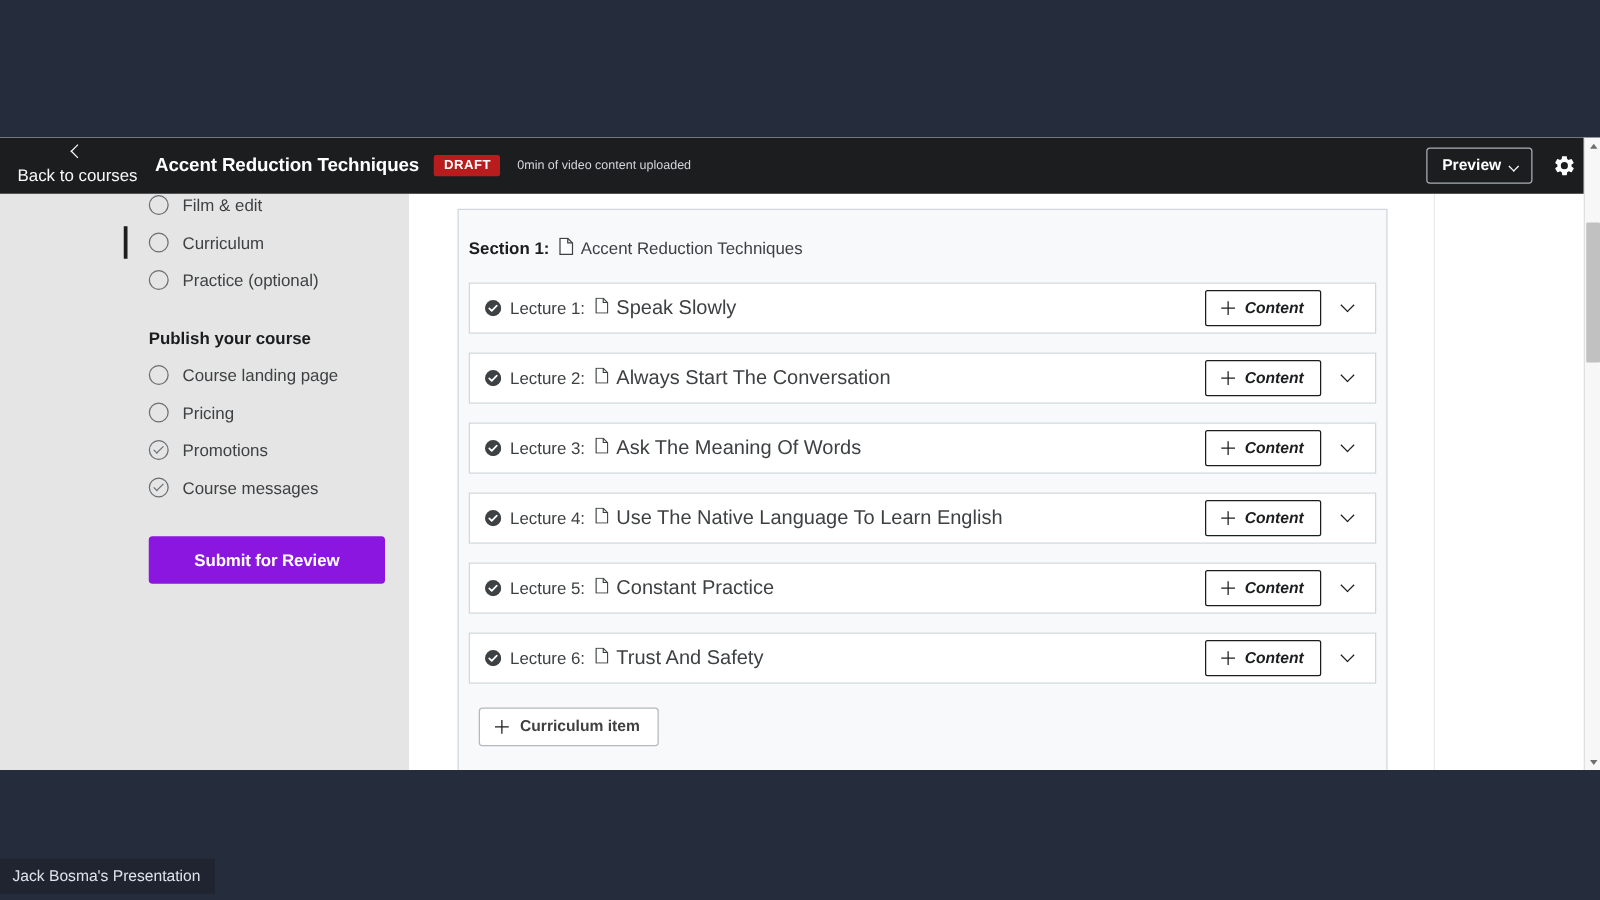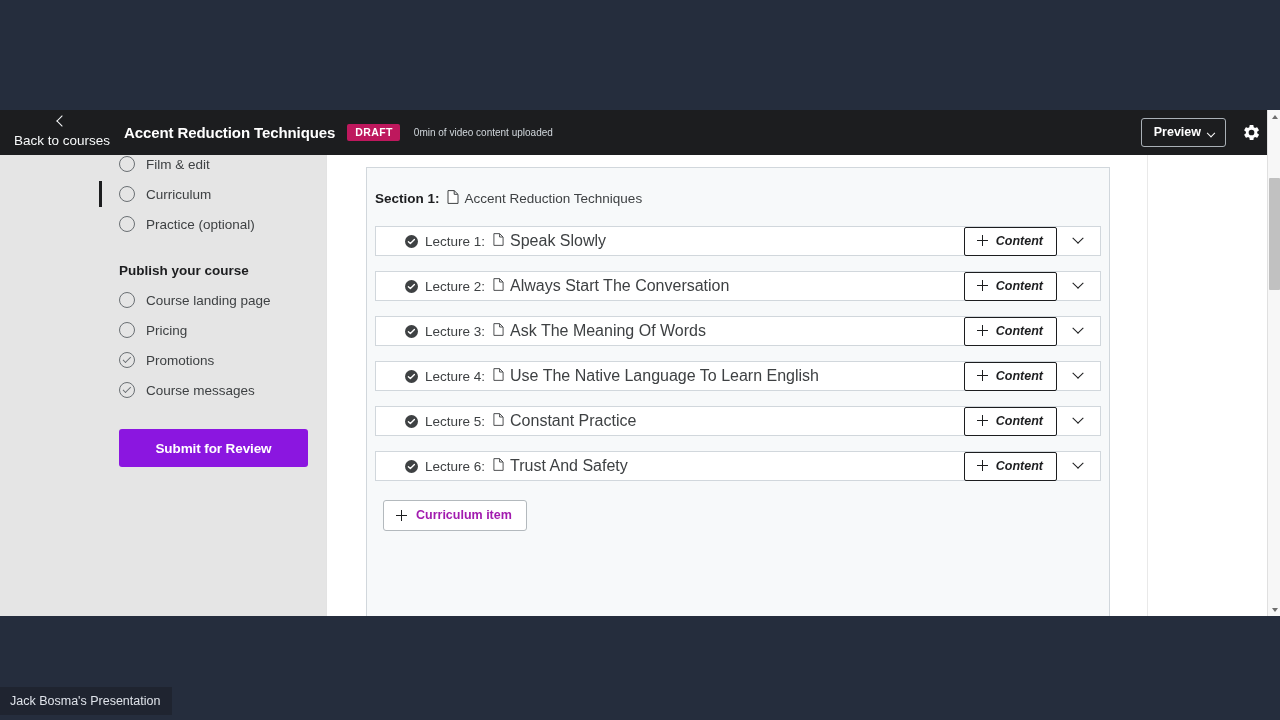--- a/index.html
+++ b/index.html
@@ -72,21 +72,21 @@
     margin-left: 14px;
     color: #ffffff;
     font-size: 15px;
     font-weight: bold;
     white-space: nowrap;
     letter-spacing: -0.1px;
   }
 
   .draft-badge {
     margin-left: 12px;
-    background: #be185d;
+    background: #b91c1c;
     color: #ffffff;
     font-size: 10.5px;
     font-weight: bold;
     letter-spacing: 0.4px;
     padding: 3px 7px 3px 8px;
     border-radius: 2px;
     line-height: 1.1;
   }
 
   .upload-status {
@@ -256,26 +256,26 @@
     vertical-align: -2px;
     margin: 0 6px 0 0;
   }
 
   .lectures {
     margin-top: 19px;
     padding: 0 8px;
   }
 
   .lecture-row {
-    height: 30px;
+    height: 41px;
     background: #ffffff;
     border: 1px solid #d1d7dc;
     display: flex;
     align-items: center;
-    padding: 0 9px 0 29px;
+    padding: 0 9px 0 12px;
     margin-bottom: 15px;
   }
 
   .lec-check {
     flex: 0 0 auto;
     margin-right: 7px;
     display: flex;
     align-items: center;
   }
 
@@ -332,21 +332,21 @@
   }
 
   .curriculum-item-btn {
     margin: 4px 0 0 8px;
     display: inline-flex;
     align-items: center;
     gap: 9px;
     background: #ffffff;
     border: 1px solid #b3b9bd;
     border-radius: 3px;
-    color: #a21caf;
+    color: #404040;
     font-family: "Liberation Sans", sans-serif;
     font-size: 12.5px;
     font-weight: bold;
     padding: 7px 14px 8px 12px;
     cursor: pointer;
     white-space: nowrap;
   }
 
   
   #right-col {

